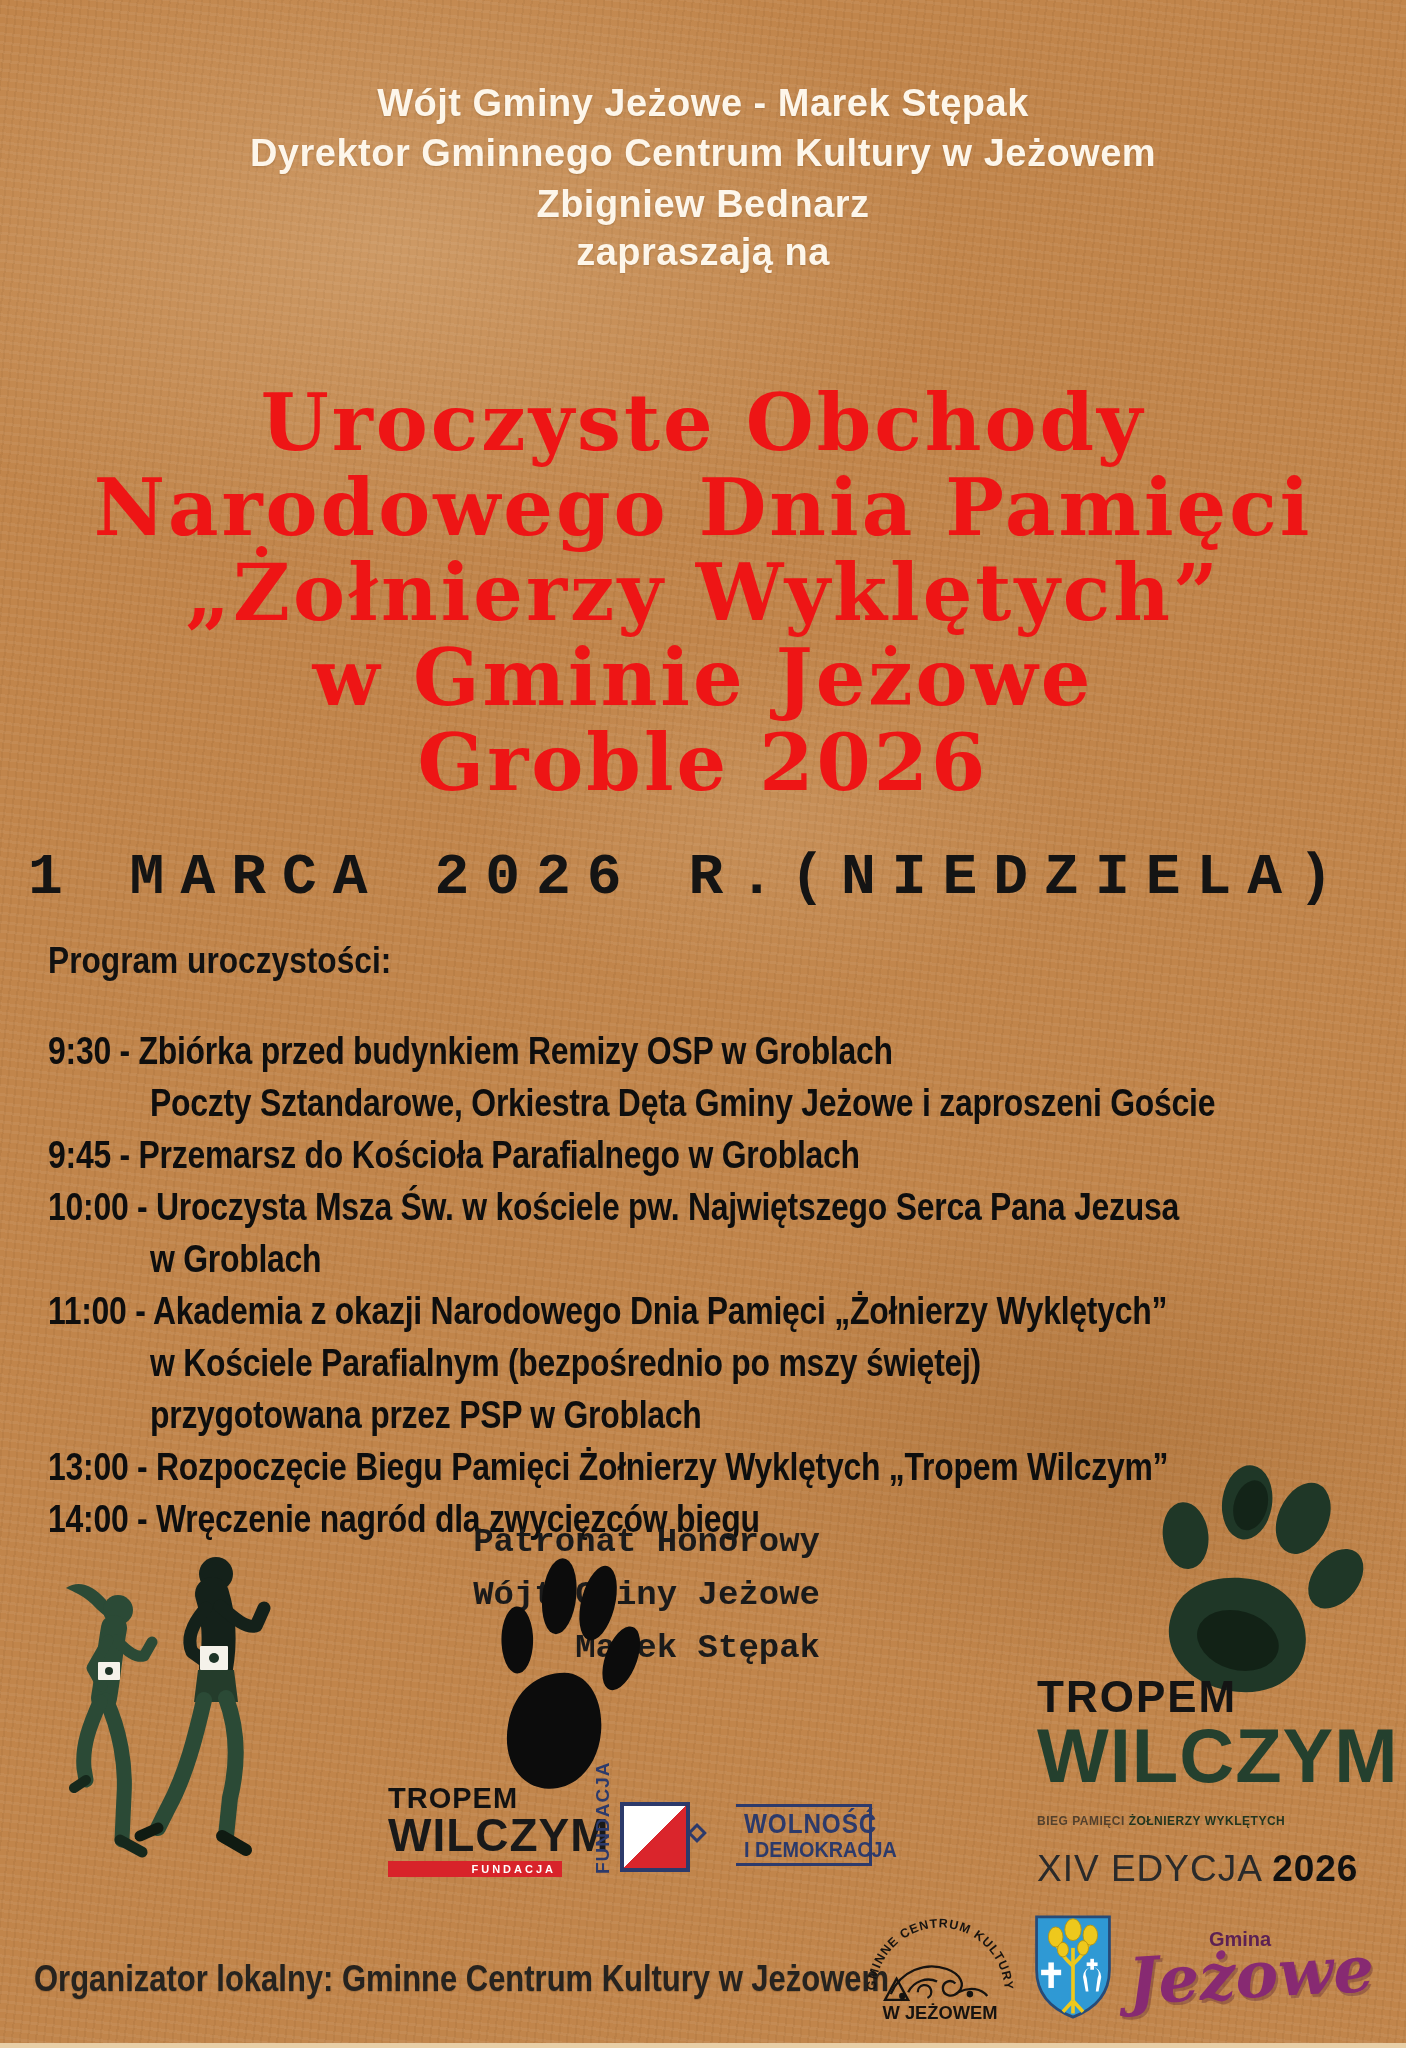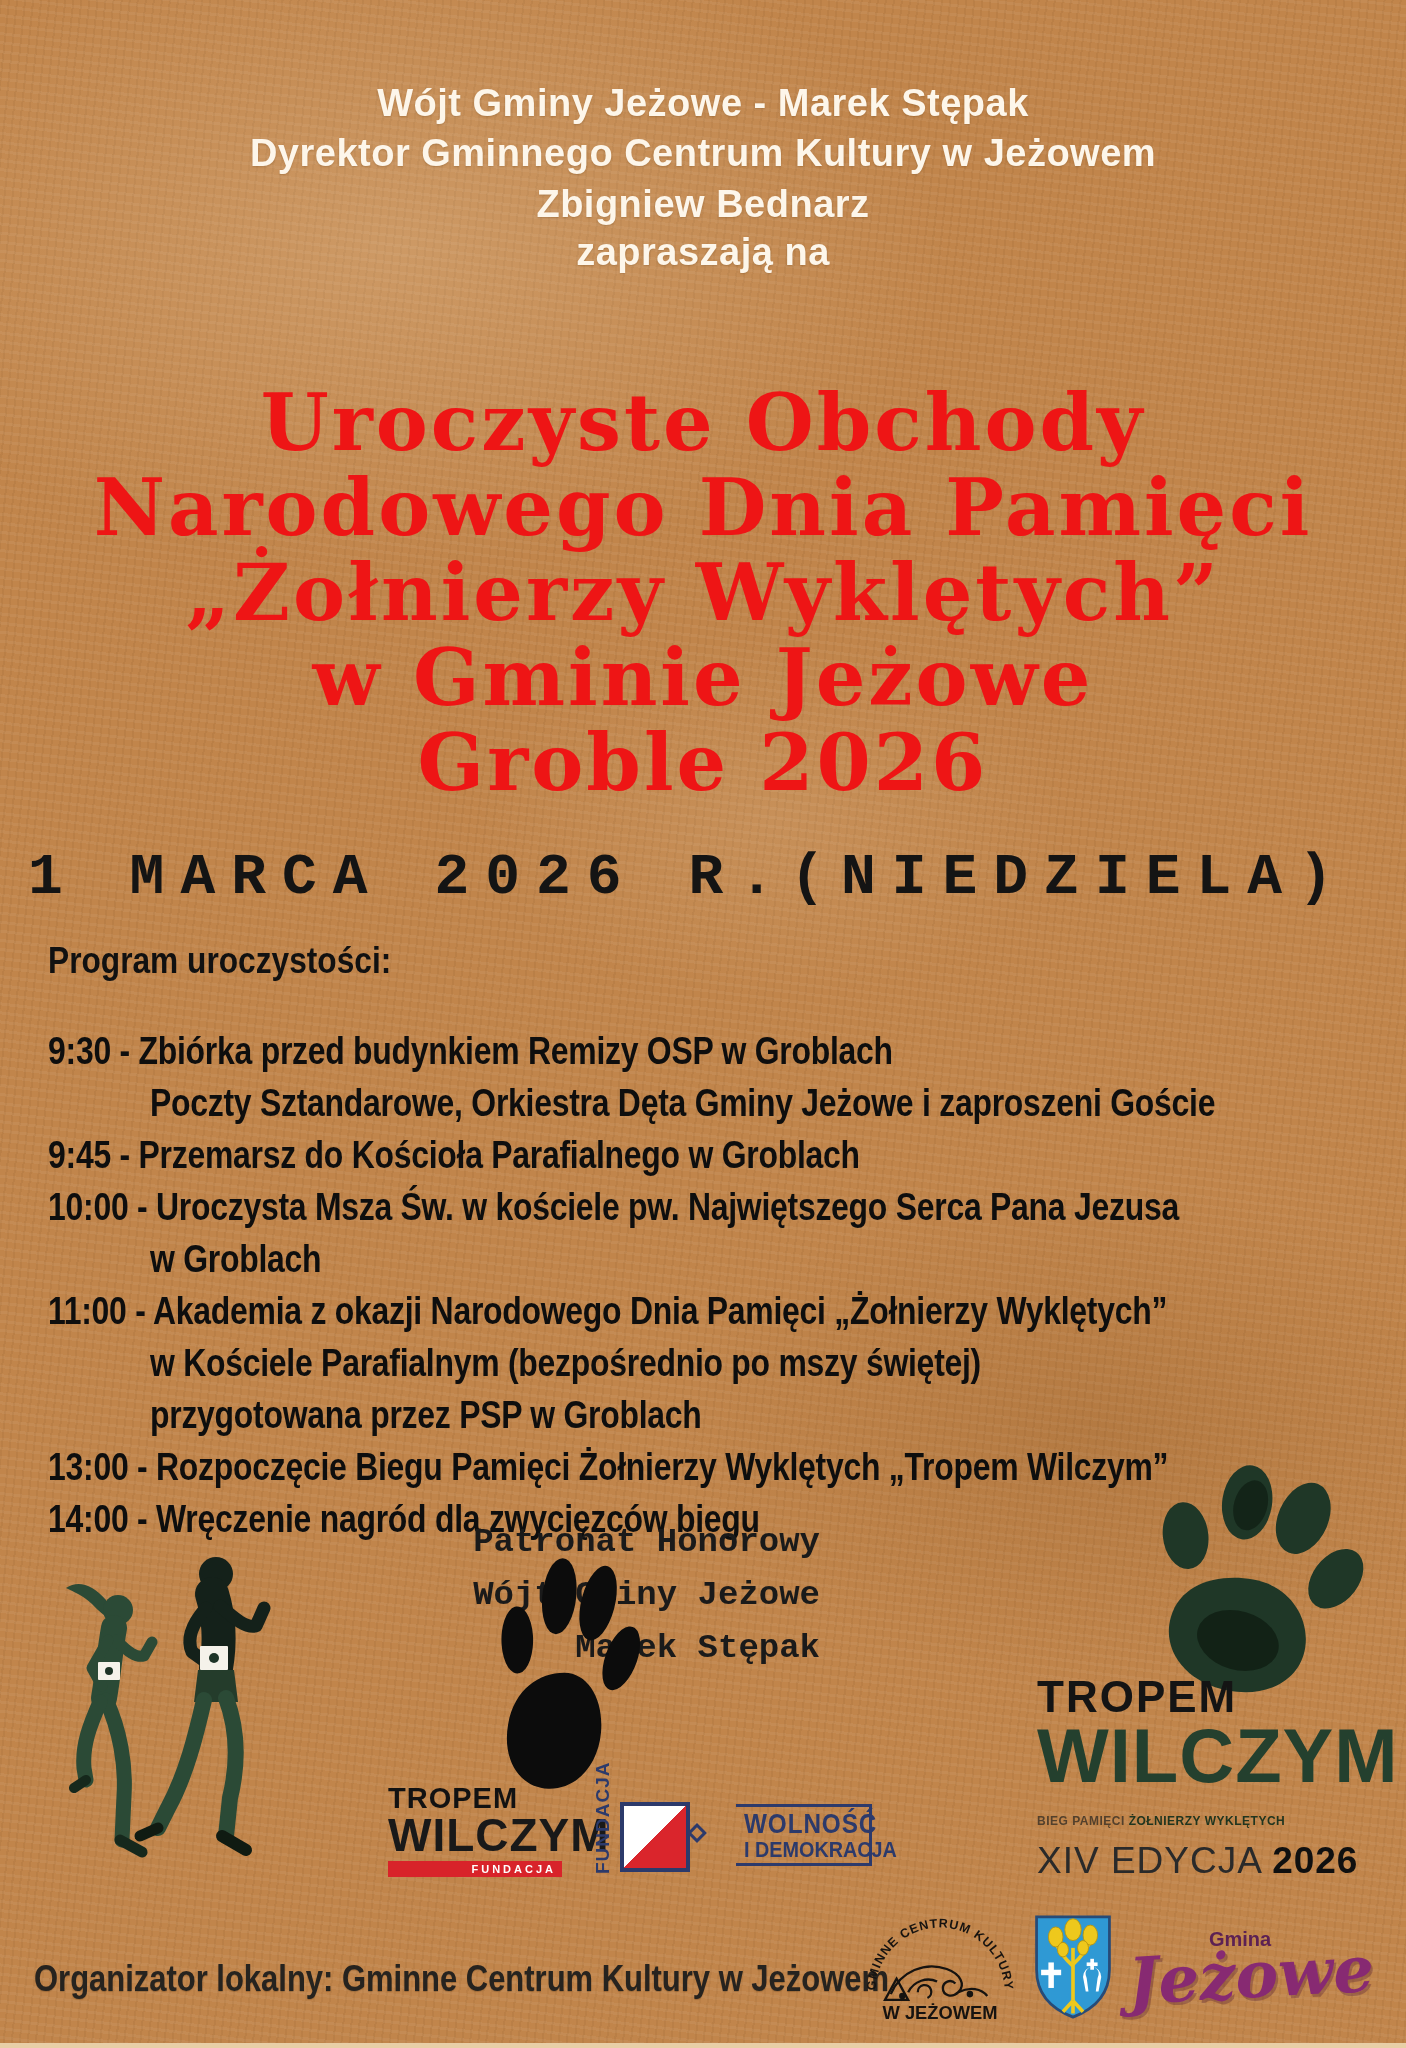--- a/index.html
+++ b/index.html
@@ -61,21 +61,21 @@
   .fwd-t2{font-size:22px;font-weight:bold;line-height:24px;transform:scaleX(.9);transform-origin:0 0;white-space:nowrap;}
   
   .paw-big{position:absolute;left:1140px;top:1462px;width:225px;height:255px;
            transform:rotate(16deg);z-index:2;}
   .twm{position:absolute;left:1037px;top:1676px;z-index:3;white-space:nowrap;}
   .twm-l1{font-size:44px;font-weight:bold;letter-spacing:2px;color:#141414;line-height:42px;}
   .twm-l2{font-size:76px;font-weight:bold;color:#24402e;line-height:76px;letter-spacing:1px;}
   .twm-sub{margin-top:20px;font-size:12px;font-weight:bold;letter-spacing:.5px;color:#4a3categ category:none;}
   .twm-sub{color:#53402c;}
   .twm-sub b{color:#20351f;}
-  .twm-ed{margin-top:12px;font-size:37px;color:#2a2a2a;letter-spacing:1px;}
+  .twm-ed{margin-top:20px;font-size:37px;color:#2a2a2a;letter-spacing:1px;}
   .twm-ed b{color:#101010;}
   
   .org-line{position:absolute;left:34px;top:1958px;font-size:36px;font-weight:bold;color:#26231f;
             transform:scaleX(.86);transform-origin:0 0;white-space:nowrap;z-index:3;
             text-shadow:0 1px 1px rgba(60,30,5,.25);}
   .gck{position:absolute;left:858px;top:1910px;z-index:3;}
   .herb{position:absolute;left:1032px;top:1910px;z-index:3;}
   .gmina-top{position:absolute;left:1150px;top:1928px;width:180px;text-align:center;
              font-size:20px;font-weight:bold;color:#5c2153;z-index:3;}
   .gmina-name{position:absolute;left:1128px;top:1938px;width:220px;text-align:center;

